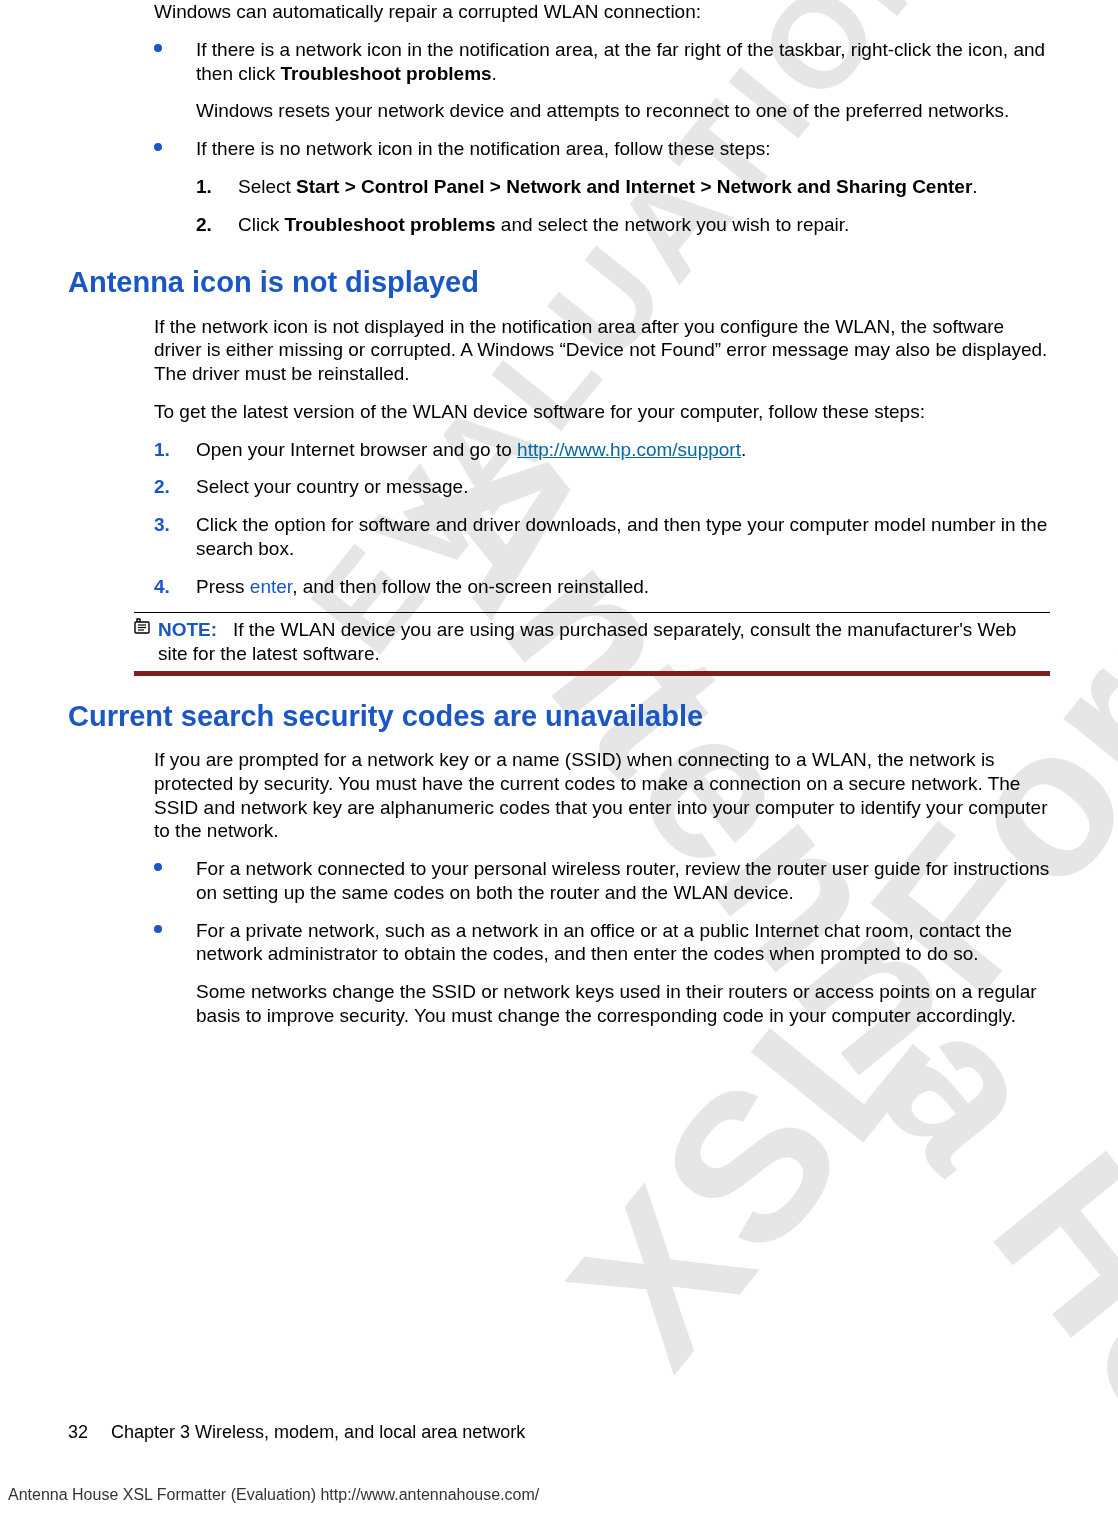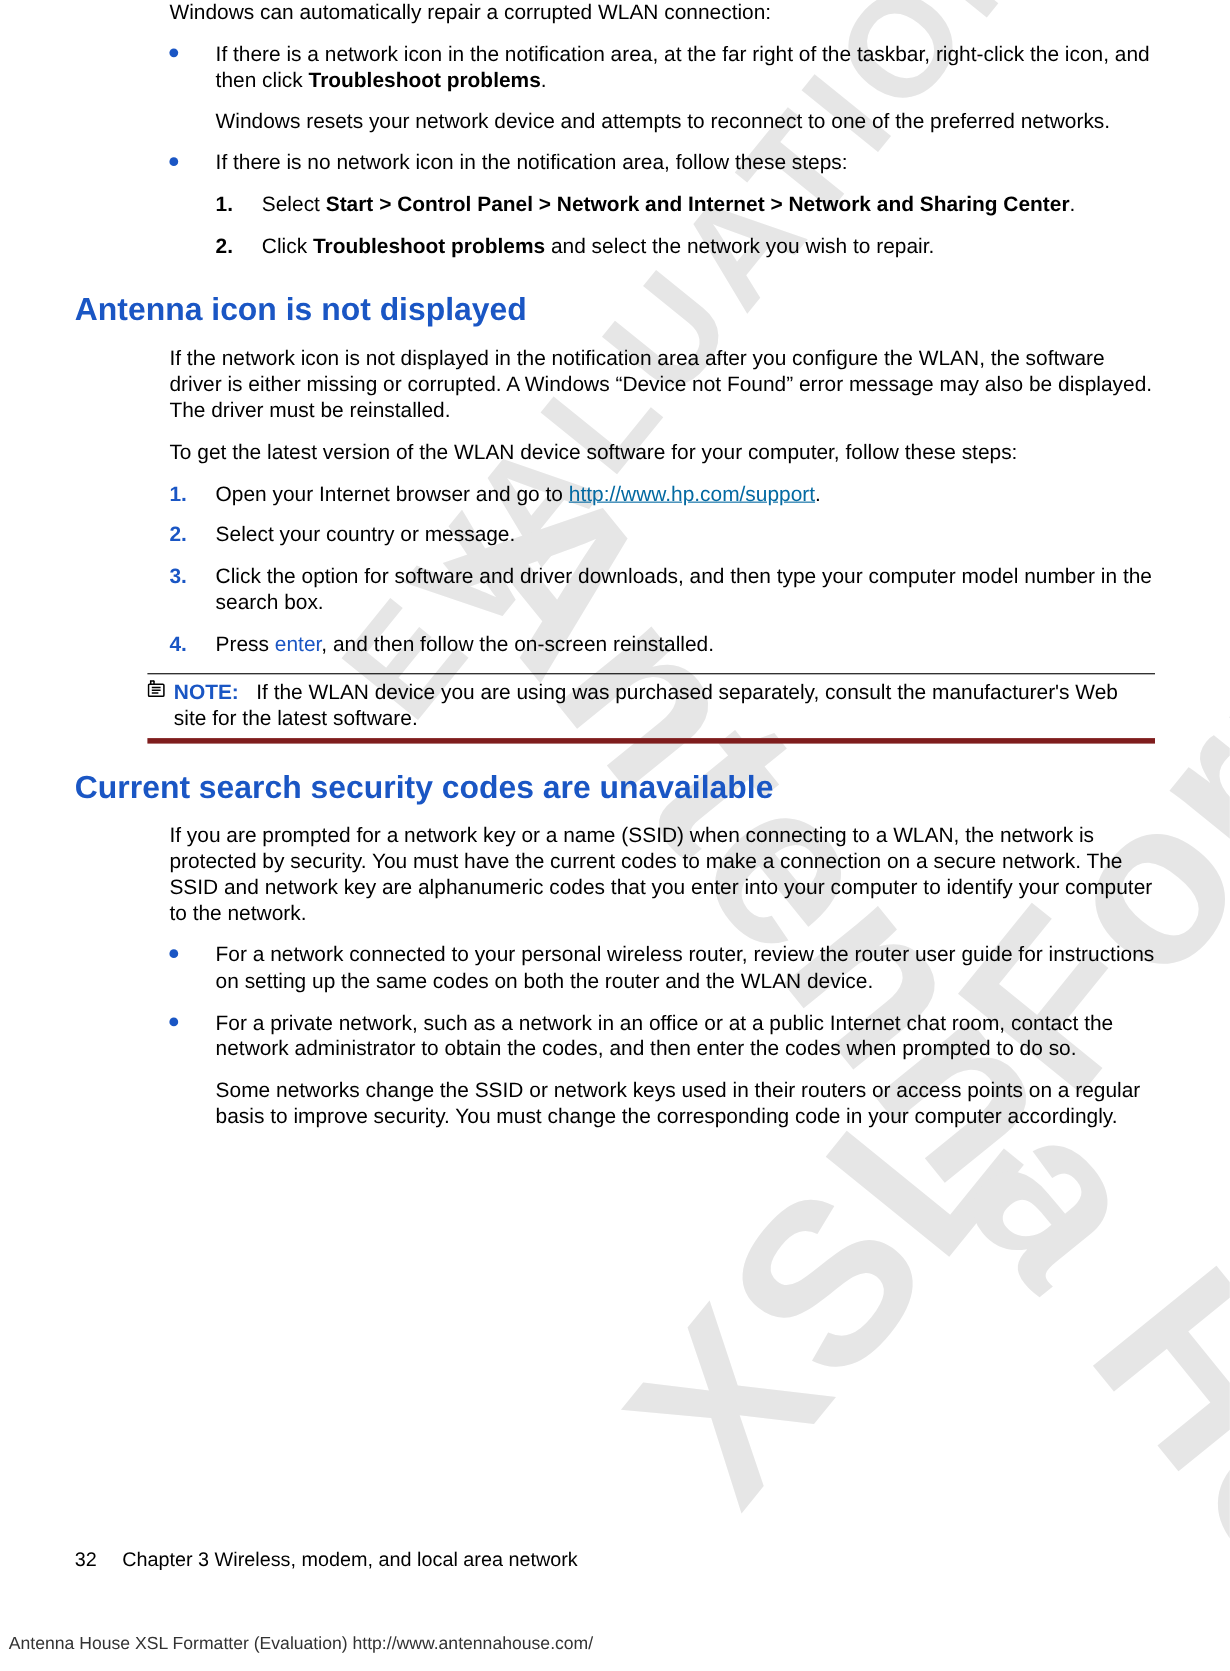--- a/index.html
+++ b/index.html
@@ -98,21 +98,21 @@
     height: 18px;
   }
   .note-block .note-body {
     padding-left: 24px;
   }
   .note-label { color: #1a56c4; font-weight: 700; }
   .nested-ol { margin-left: 42px; margin-top: 14px; }
   .sub-p { margin-top: 14px; margin-left: 0; }
   .footer {
     position: absolute;
-    bottom: 90px;
+    bottom: 76px;
     left: 68px;
     font-size: 18px;
     margin-top: 20px;
   }
   .footer .pn { margin-right: 18px; }
   .eval-footer {
     position: absolute;
     bottom: 14px;
     left: 8px;
     font-size: 16px;

